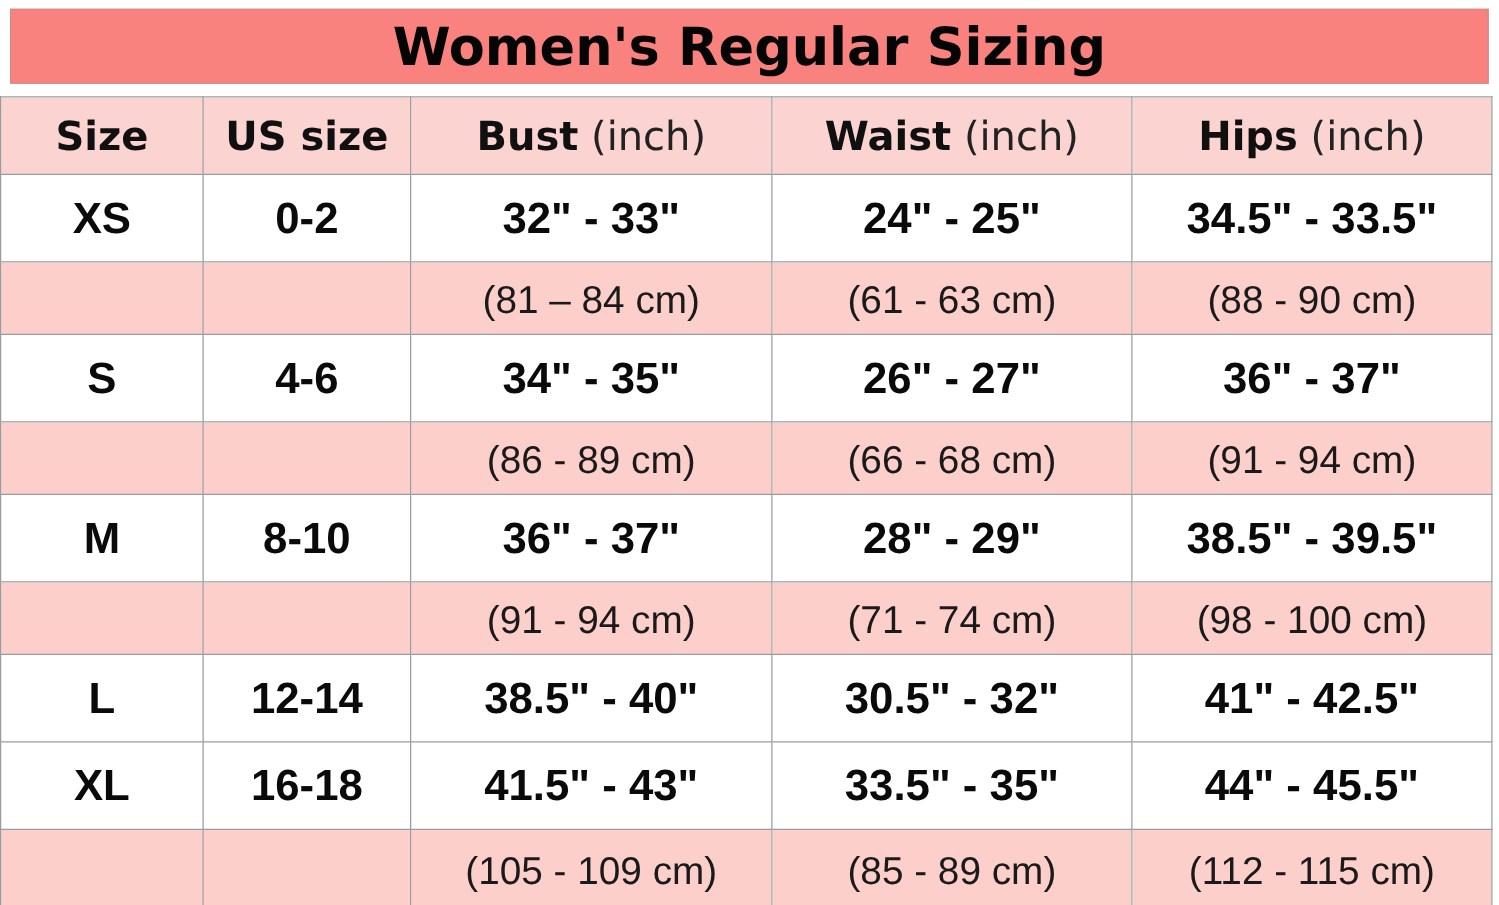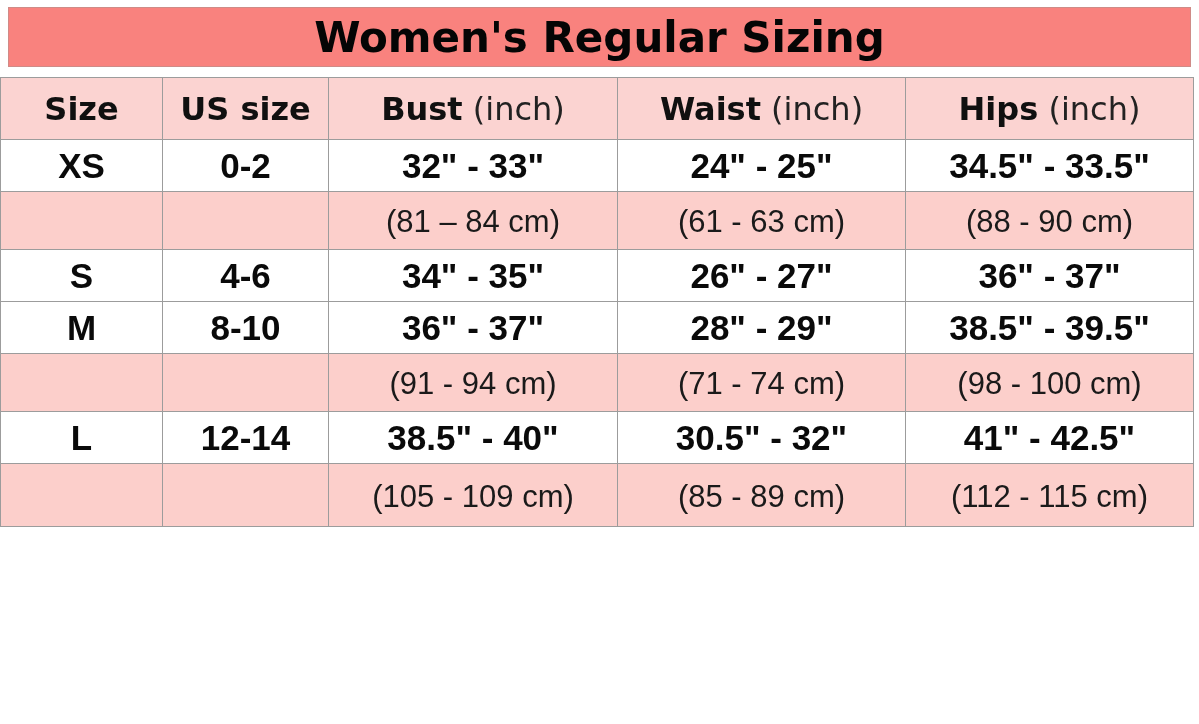--- a/index.html
+++ b/index.html
@@ -51,21 +51,21 @@
   tr.header-row th {
     font-family: "DejaVu Sans", sans-serif;
     font-size: 32px;
     font-weight: 400;
     color: #222222;
   }
   tr.header-row .hb {
     font-weight: 700;
     color: #101010;
   }
-  tr.row-inch { height: 52px; background: #ffffff; }
+  tr.row-inch { height: 70px; background: #ffffff; }
   tr.row-inch td {
     font-family: "Liberation Sans", sans-serif;
     font-weight: 700;
     font-size: 35px;
     color: #0a0a0a;
   }
   tr.row-cm { height: 58px; background: #fccfcb; }
   tr.row-cm:last-child { height: 63px; }
   tr.row-cm td {
     font-family: "Liberation Sans", sans-serif;
@@ -117,20 +117,27 @@
         <td>(61 - 63 cm)</td>
         <td>(88 - 90 cm)</td>
       </tr>
       <tr class="row-inch">
         <td>S</td>
         <td>4-6</td>
         <td>34" - 35"</td>
         <td>26" - 27"</td>
         <td>36" - 37"</td>
       </tr>
+      <tr class="row-cm">
+        <td></td>
+        <td></td>
+        <td>(86 - 89 cm)</td>
+        <td>(66 - 68 cm)</td>
+        <td>(91 - 94 cm)</td>
+      </tr>
       <tr class="row-inch">
         <td>M</td>
         <td>8-10</td>
         <td>36" - 37"</td>
         <td>28" - 29"</td>
         <td>38.5" - 39.5"</td>
       </tr>
       <tr class="row-cm">
         <td></td>
         <td></td>
@@ -138,20 +145,27 @@
         <td>(71 - 74 cm)</td>
         <td>(98 - 100 cm)</td>
       </tr>
       <tr class="row-inch">
         <td>L</td>
         <td>12-14</td>
         <td>38.5" - 40"</td>
         <td>30.5" - 32"</td>
         <td>41" - 42.5"</td>
       </tr>
+      <tr class="row-inch">
+        <td>XL</td>
+        <td>16-18</td>
+        <td>41.5" - 43"</td>
+        <td>33.5" - 35"</td>
+        <td>44" - 45.5"</td>
+      </tr>
       <tr class="row-cm">
         <td></td>
         <td></td>
         <td>(105 - 109 cm)</td>
         <td>(85 - 89 cm)</td>
         <td>(112 - 115 cm)</td>
       </tr>
     </tbody>
   </table>
 

